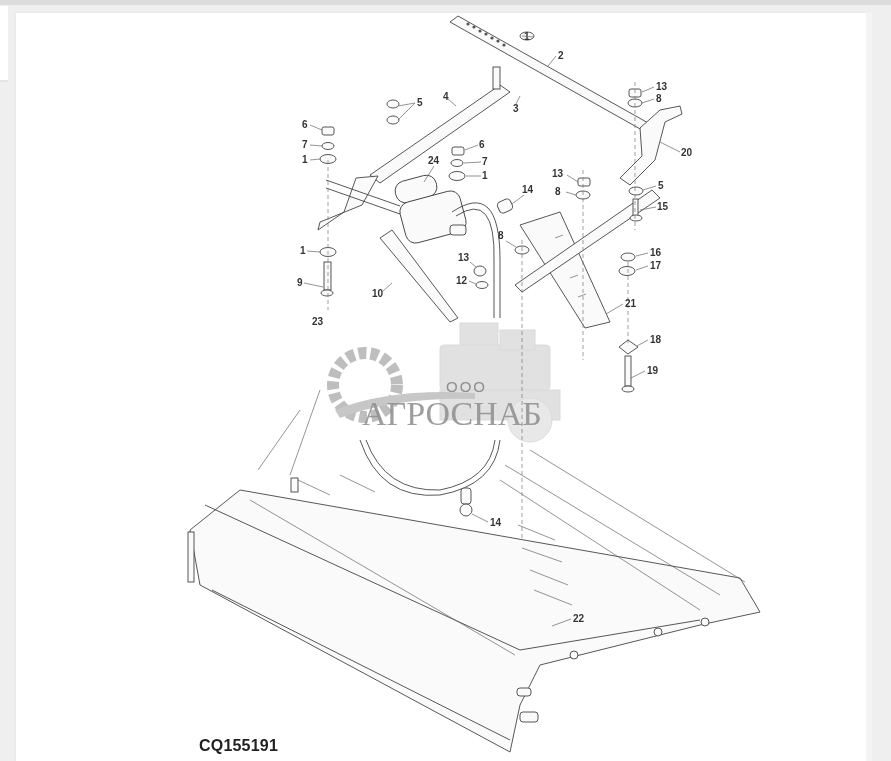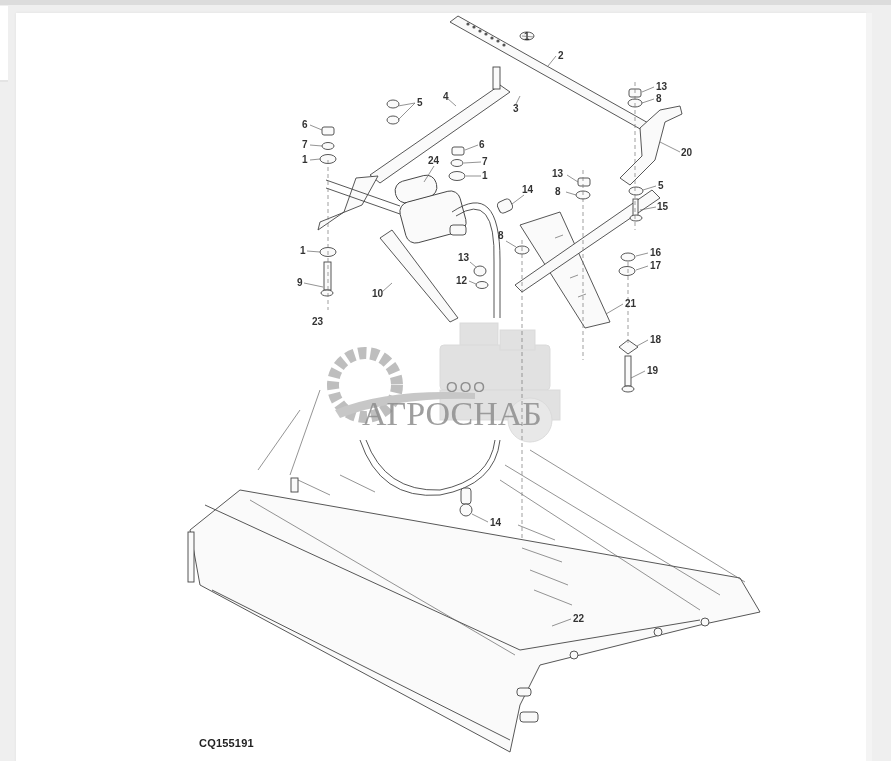--- a/index.html
+++ b/index.html
@@ -19,21 +19,21 @@
   svg.diagram { position: absolute; left: 0; top: 0; width: 891px; height: 761px; }
   .callout { font-family: "Liberation Sans", sans-serif; font-size: 10px; font-weight: bold; fill: #333; }
   .ln { stroke: #444; stroke-width: 0.9; fill: none; }
   .lnl { stroke: #666; stroke-width: 0.7; fill: none; }
   .dash { stroke: #777; stroke-width: 0.7; fill: none; stroke-dasharray: 4 3; }
   .part { fill: #fafafa; stroke: #444; stroke-width: 0.9; }
   .wm-text { font-family: "Liberation Serif", serif; font-size: 34px; fill: #8e8e8e; opacity: 0.85; }
   .wm-ooo { font-family: "Liberation Sans", sans-serif; font-size: 15px; fill: #8e8e8e; letter-spacing: 2px; }
   .fig-code {
     position: absolute; left: 199px; top: 737px;
-    font-size: 11px; font-weight: bold; color: #222; letter-spacing: 0.2px;
+    font-size: 16px; font-weight: bold; color: #222; letter-spacing: 0.2px;
   }
 </style>
 </head>
 <body>
 
 <div class="top-strip"></div>
 <div class="left-panel"></div>
 <div class="card"></div>
 <div class="right-shade"></div>
 

